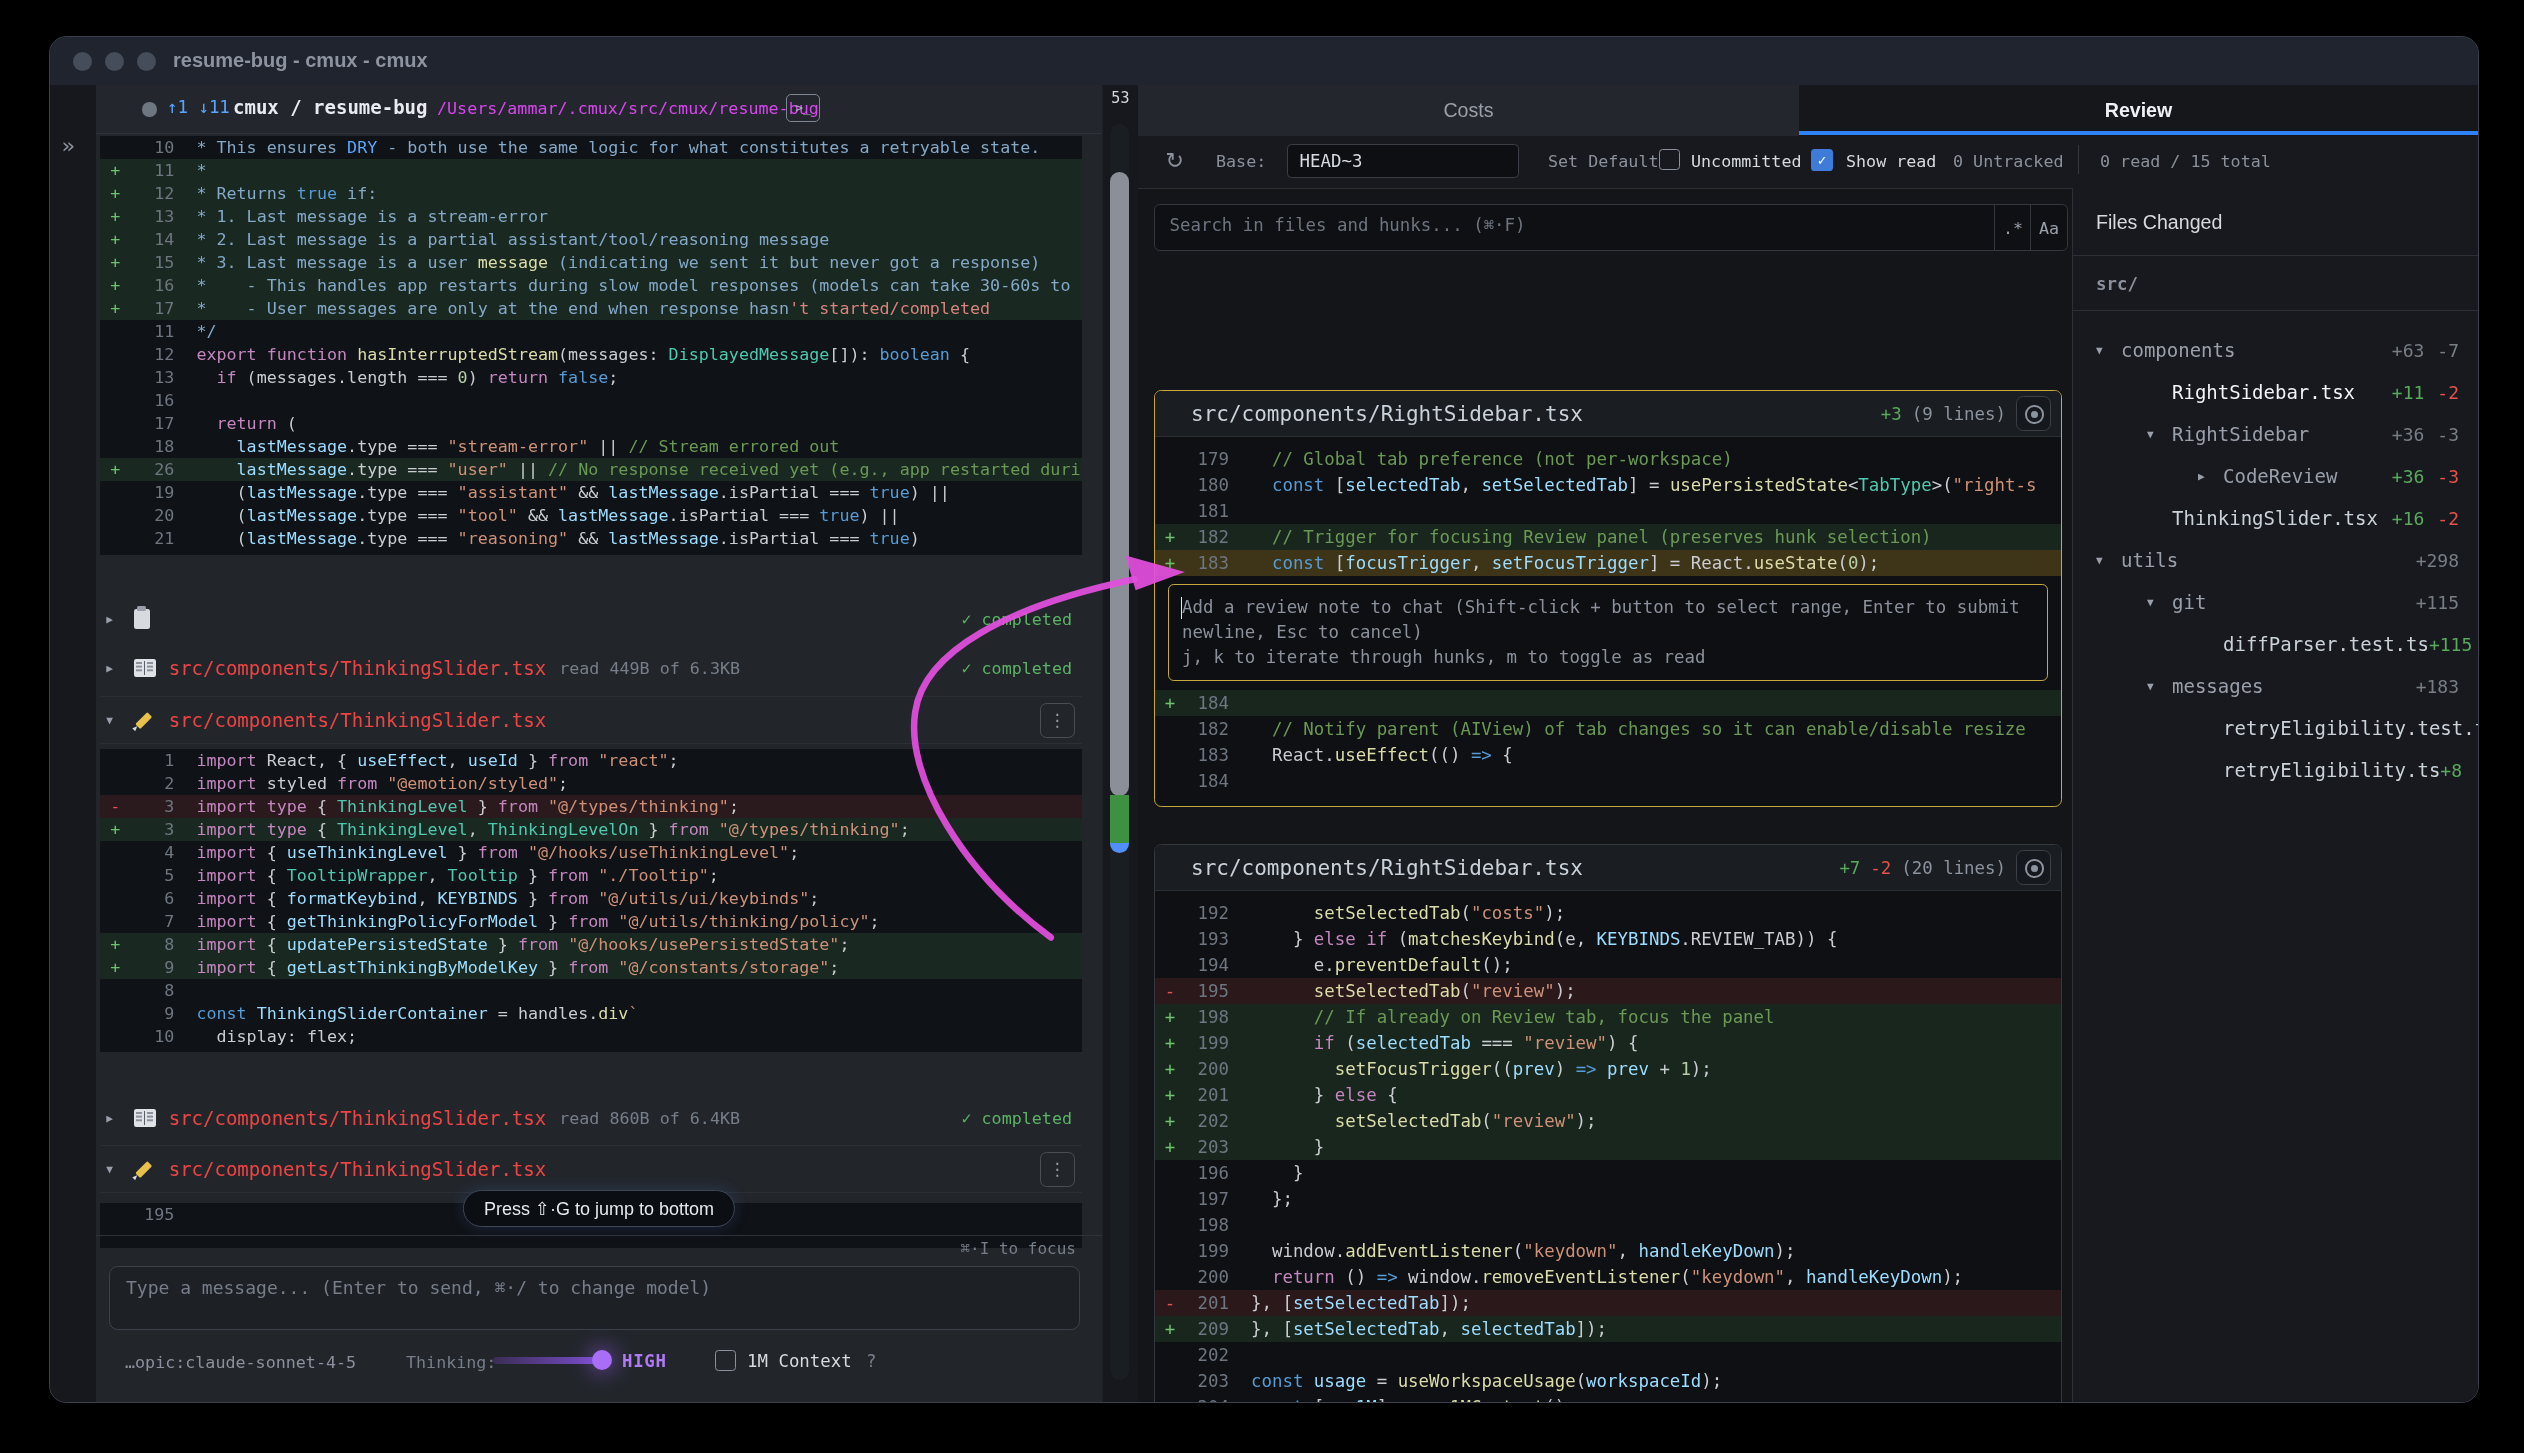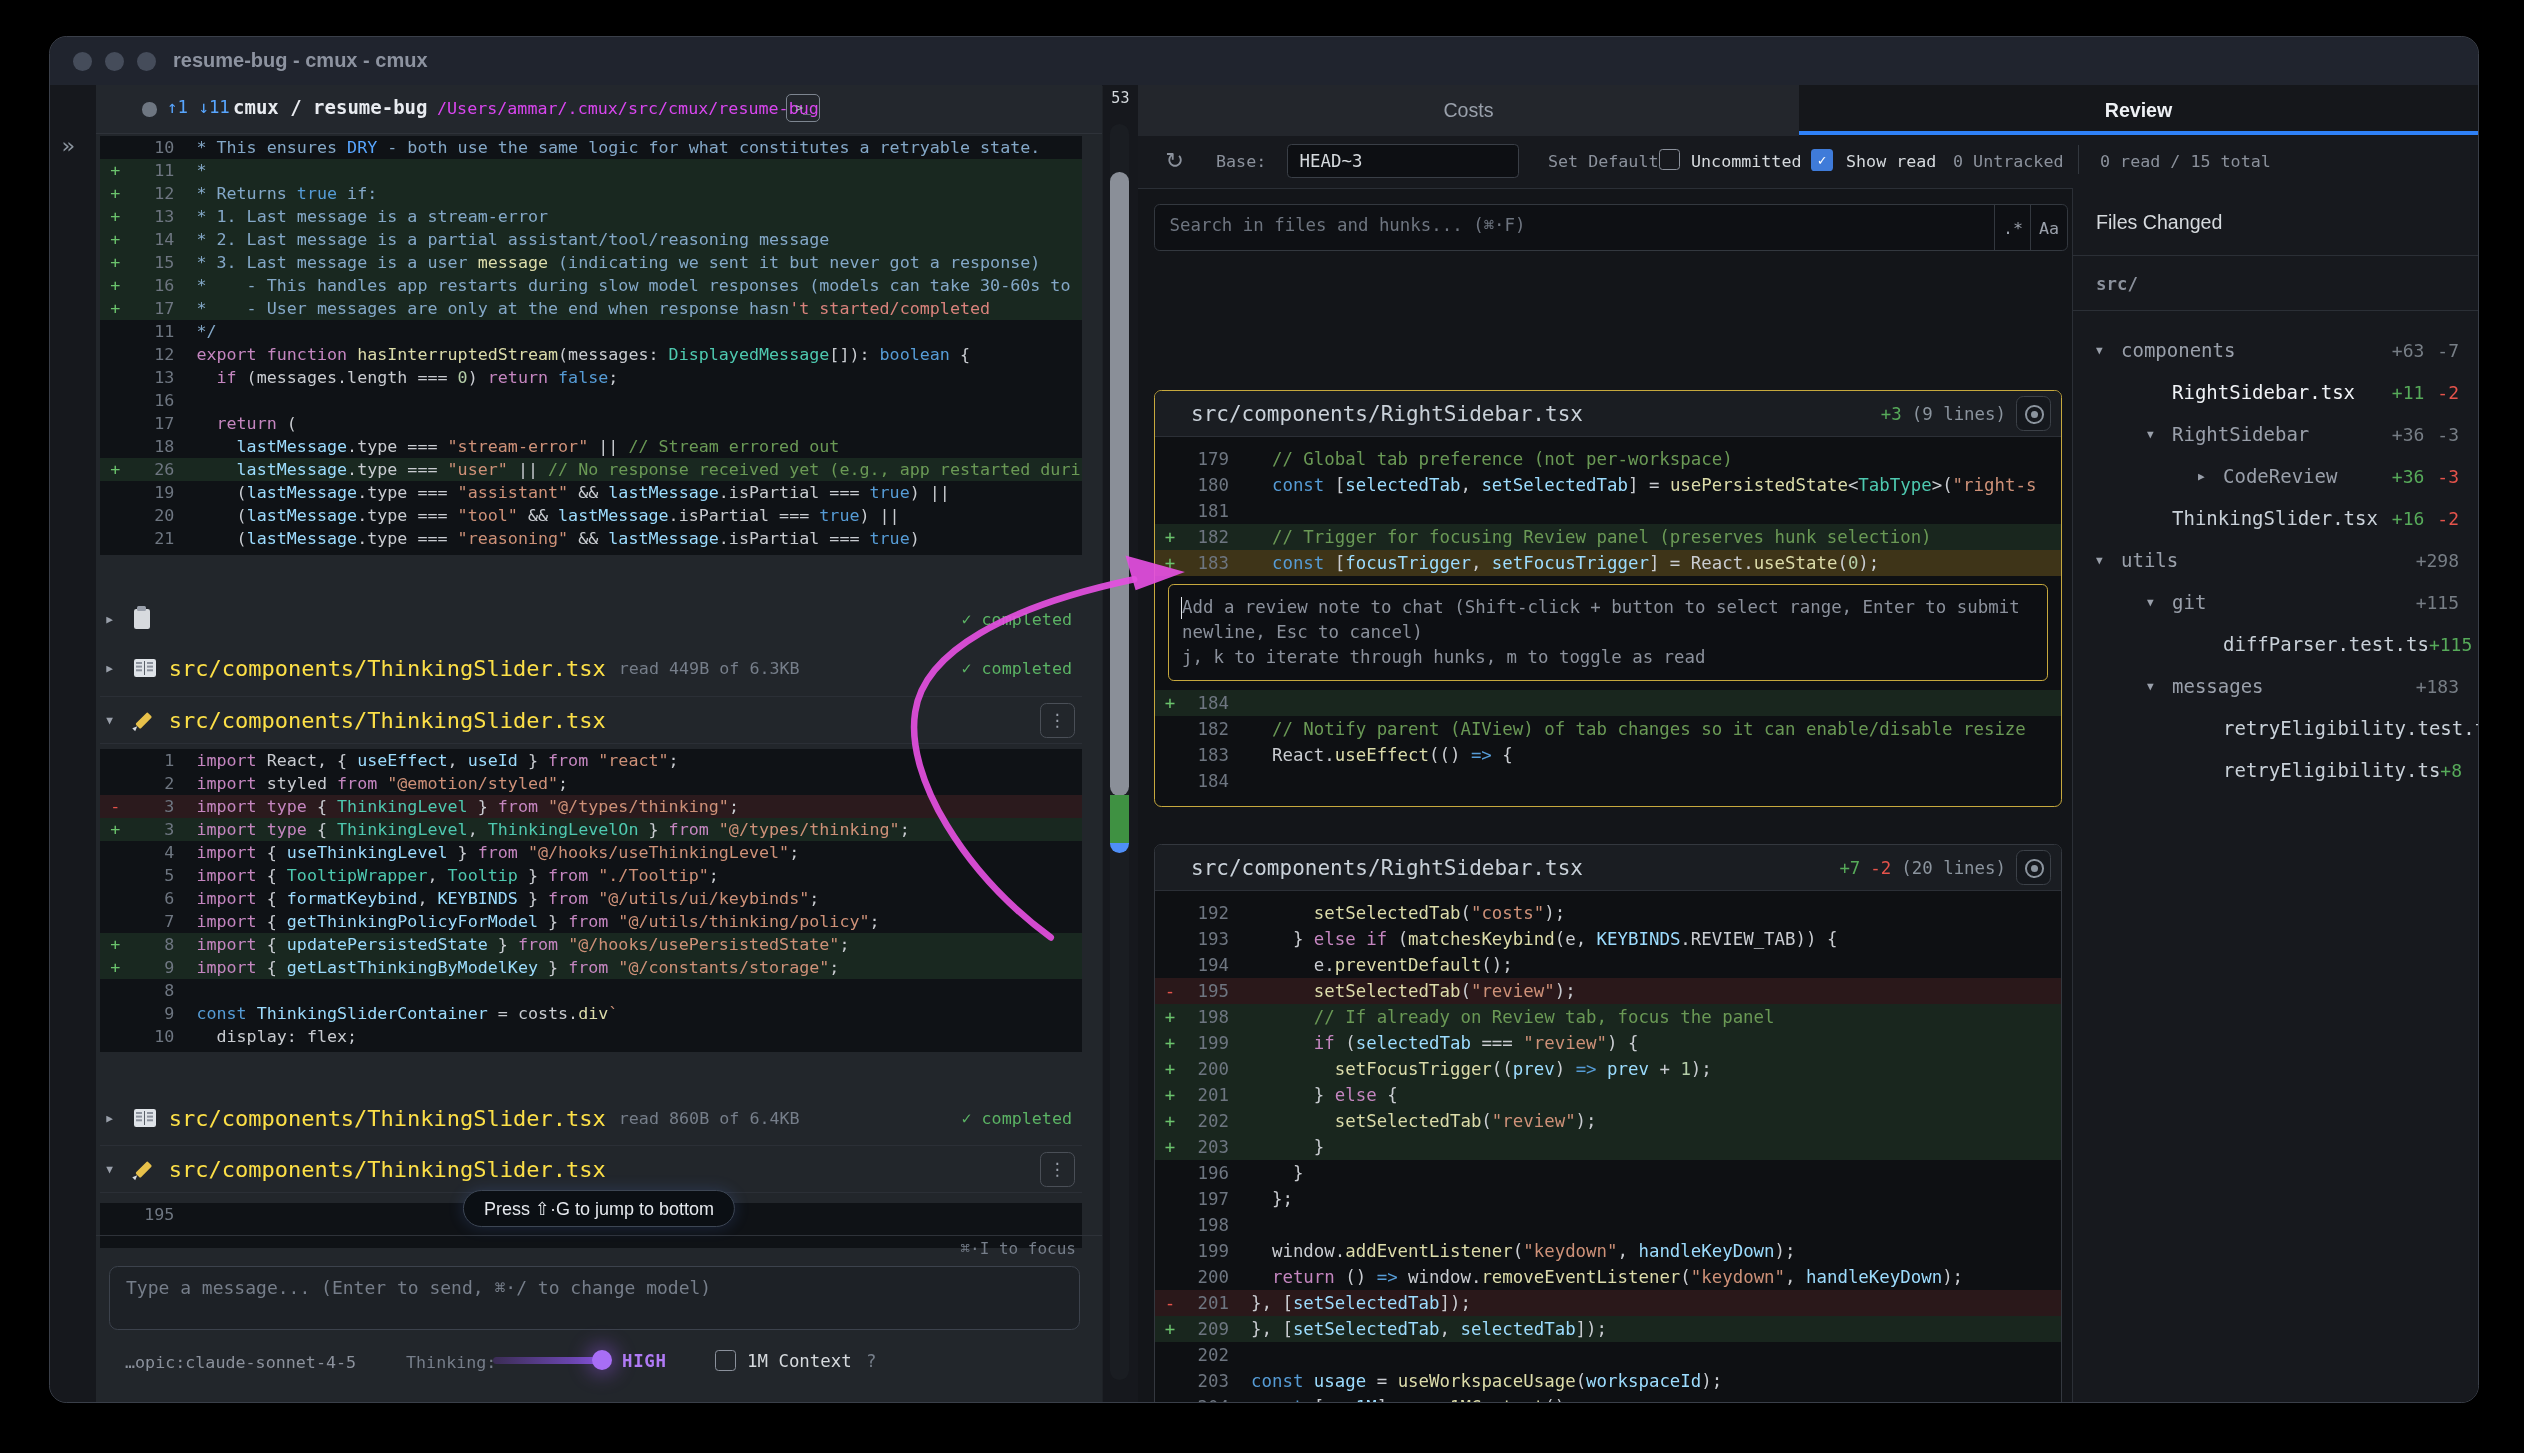--- a/index.html
+++ b/index.html
@@ -41,21 +41,21 @@
   .hl-add{background:rgba(94,175,98,.14);}
   .hl-del{background:rgba(229,83,75,.13);}
   .hl-sel{background:rgba(199,160,40,.26);}
   .tk-kw{color:#c586c0}.tk-kb{color:#569cd6}.tk-str{color:#ce9178}.tk-com{color:#6a9955}
   .tk-doc{color:#84a8c8}.tk-fn{color:#dcdcaa}.tk-ty{color:#4ec9b0}.tk-var{color:#9cdcfe}
   .tk-num{color:#b5cea8}.tk-pl{color:#c9ccd1}.tk-red{color:#d9837c}.tk-lnk{color:#58a6ff}
 
   .toolrow,.editrow{position:absolute;left:4.4px;right:20px;height:44px;display:flex;align-items:center;gap:13px;}
   .editrow{height:46px;border-top:0.7px solid #2b2f36;border-bottom:0.7px solid #2b2f36;}
   .trow-chev{color:#9aa0ab;font-size:11px;width:14.5px;flex:none;padding-left:5.8px;}
-  .trow-title{color:#fde047;font-size:22px;}
+  .trow-title{color:#ef4444;font-size:19px;}
   .trow-meta{color:#767e8a;font-size:16.7px;}
   .trow-status{margin-left:auto;color:#5bb364;font-size:16.7px;padding-right:10px;}
   .menu-btn{margin-left:auto;width:33px;height:33px;border:1.5px solid #4a4f57;border-radius:6.5px;color:#9aa0ab;
     font-size:17.4px;text-align:center;line-height:32px;margin-right:7.3px;}
   .icon-clip{width:16px;height:20px;background:#d7dade;border-radius:2.2px;position:relative;flex:none;}
   .icon-clip::before{content:"";position:absolute;left:3.6px;top:-2.9px;width:8.7px;height:4.4px;background:#9aa0ab;border-radius:1.5px;}
   .icon-book{width:22px;height:17.4px;background:#dfe3e8;border-radius:2.2px;position:relative;flex:none;}
   .icon-book::before{content:"";position:absolute;left:10px;top:1.5px;bottom:1.5px;width:1.5px;background:#5a6068;}
   .icon-book::after{content:"";position:absolute;left:2.2px;top:2.9px;width:5.8px;height:1.5px;background:#8b919c;box-shadow:0 3.6px 0 #8b919c,0 7.3px 0 #8b919c, 11px 0 0 #8b919c,11px 3.6px 0 #8b919c,11px 7.3px 0 #8b919c;}
   .icon-pencil{width:22px;height:22px;position:relative;flex:none;}
@@ -228,21 +228,21 @@
           <div class="crow"><span class="csign"> </span><span class="cnum">2</span><span class="ccode"><span class="tk-kw">import</span><span class="tk-pl"> styled </span><span class="tk-kw">from</span><span class="tk-pl"> </span><span class="tk-str">"@emotion/styled"</span><span class="tk-pl">;</span></span></div>
           <div class="crow hl-del"><span class="csign del">-</span><span class="cnum">3</span><span class="ccode"><span class="tk-kw">import type</span><span class="tk-pl"> { </span><span class="tk-ty">ThinkingLevel</span><span class="tk-pl"> } </span><span class="tk-kw">from</span><span class="tk-pl"> </span><span class="tk-str">"@/types/thinking"</span><span class="tk-pl">;</span></span></div>
           <div class="crow hl-add"><span class="csign add">+</span><span class="cnum">3</span><span class="ccode"><span class="tk-kw">import type</span><span class="tk-pl"> { </span><span class="tk-ty">ThinkingLevel</span><span class="tk-pl">, </span><span class="tk-ty">ThinkingLevelOn</span><span class="tk-pl"> } </span><span class="tk-kw">from</span><span class="tk-pl"> </span><span class="tk-str">"@/types/thinking"</span><span class="tk-pl">;</span></span></div>
           <div class="crow"><span class="csign"> </span><span class="cnum">4</span><span class="ccode"><span class="tk-kw">import</span><span class="tk-pl"> { </span><span class="tk-var">useThinkingLevel</span><span class="tk-pl"> } </span><span class="tk-kw">from</span><span class="tk-pl"> </span><span class="tk-str">"@/hooks/useThinkingLevel"</span><span class="tk-pl">;</span></span></div>
           <div class="crow"><span class="csign"> </span><span class="cnum">5</span><span class="ccode"><span class="tk-kw">import</span><span class="tk-pl"> { </span><span class="tk-ty">TooltipWrapper</span><span class="tk-pl">, </span><span class="tk-ty">Tooltip</span><span class="tk-pl"> } </span><span class="tk-kw">from</span><span class="tk-pl"> </span><span class="tk-str">"./Tooltip"</span><span class="tk-pl">;</span></span></div>
           <div class="crow"><span class="csign"> </span><span class="cnum">6</span><span class="ccode"><span class="tk-kw">import</span><span class="tk-pl"> { </span><span class="tk-var">formatKeybind</span><span class="tk-pl">, </span><span class="tk-var">KEYBINDS</span><span class="tk-pl"> } </span><span class="tk-kw">from</span><span class="tk-pl"> </span><span class="tk-str">"@/utils/ui/keybinds"</span><span class="tk-pl">;</span></span></div>
           <div class="crow"><span class="csign"> </span><span class="cnum">7</span><span class="ccode"><span class="tk-kw">import</span><span class="tk-pl"> { </span><span class="tk-var">getThinkingPolicyForModel</span><span class="tk-pl"> } </span><span class="tk-kw">from</span><span class="tk-pl"> </span><span class="tk-str">"@/utils/thinking/policy"</span><span class="tk-pl">;</span></span></div>
           <div class="crow hl-add"><span class="csign add">+</span><span class="cnum">8</span><span class="ccode"><span class="tk-kw">import</span><span class="tk-pl"> { </span><span class="tk-var">updatePersistedState</span><span class="tk-pl"> } </span><span class="tk-kw">from</span><span class="tk-pl"> </span><span class="tk-str">"@/hooks/usePersistedState"</span><span class="tk-pl">;</span></span></div>
           <div class="crow hl-add"><span class="csign add">+</span><span class="cnum">9</span><span class="ccode"><span class="tk-kw">import</span><span class="tk-pl"> { </span><span class="tk-var">getLastThinkingByModelKey</span><span class="tk-pl"> } </span><span class="tk-kw">from</span><span class="tk-pl"> </span><span class="tk-str">"@/constants/storage"</span><span class="tk-pl">;</span></span></div>
           <div class="crow"><span class="csign"> </span><span class="cnum">8</span><span class="ccode"></span></div>
-          <div class="crow"><span class="csign"> </span><span class="cnum">9</span><span class="ccode"><span class="tk-kb">const</span><span class="tk-pl"> </span><span class="tk-var">ThinkingSliderContainer</span><span class="tk-pl"> = costs.</span><span class="tk-fn">div</span><span class="tk-str">`</span></span></div>
+          <div class="crow"><span class="csign"> </span><span class="cnum">9</span><span class="ccode"><span class="tk-kb">const</span><span class="tk-pl"> </span><span class="tk-var">ThinkingSliderContainer</span><span class="tk-pl"> = handles.</span><span class="tk-fn">div</span><span class="tk-str">`</span></span></div>
           <div class="crow"><span class="csign"> </span><span class="cnum">10</span><span class="ccode"><span class="tk-pl">  display: flex;</span></span></div>
         </div>
 
       <div class="toolrow" style="top:1011px">
         <span class="trow-chev">▶</span>
         <span class="icon-book"></span>
         <span class="trow-title">src/components/ThinkingSlider.tsx</span>
         <span class="trow-meta">read 860B of 6.4KB</span>
         <span class="trow-status">✓ completed</span>
       </div>

